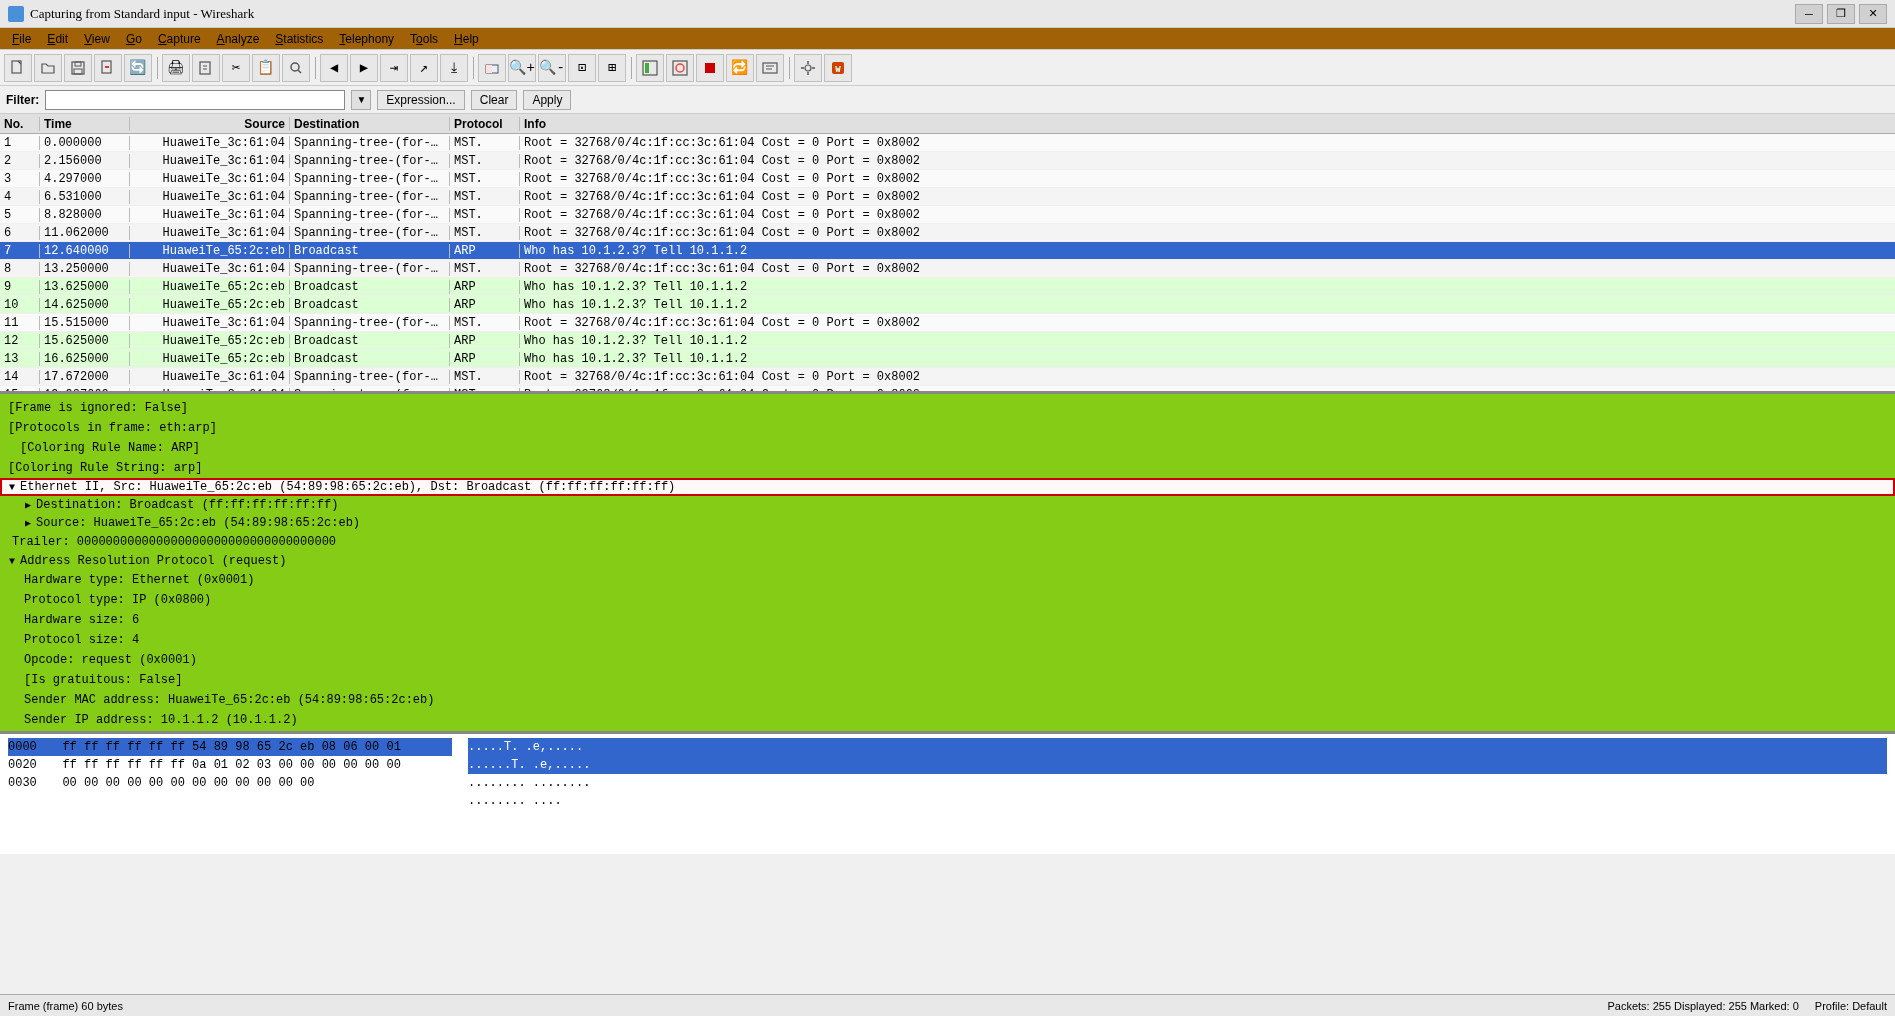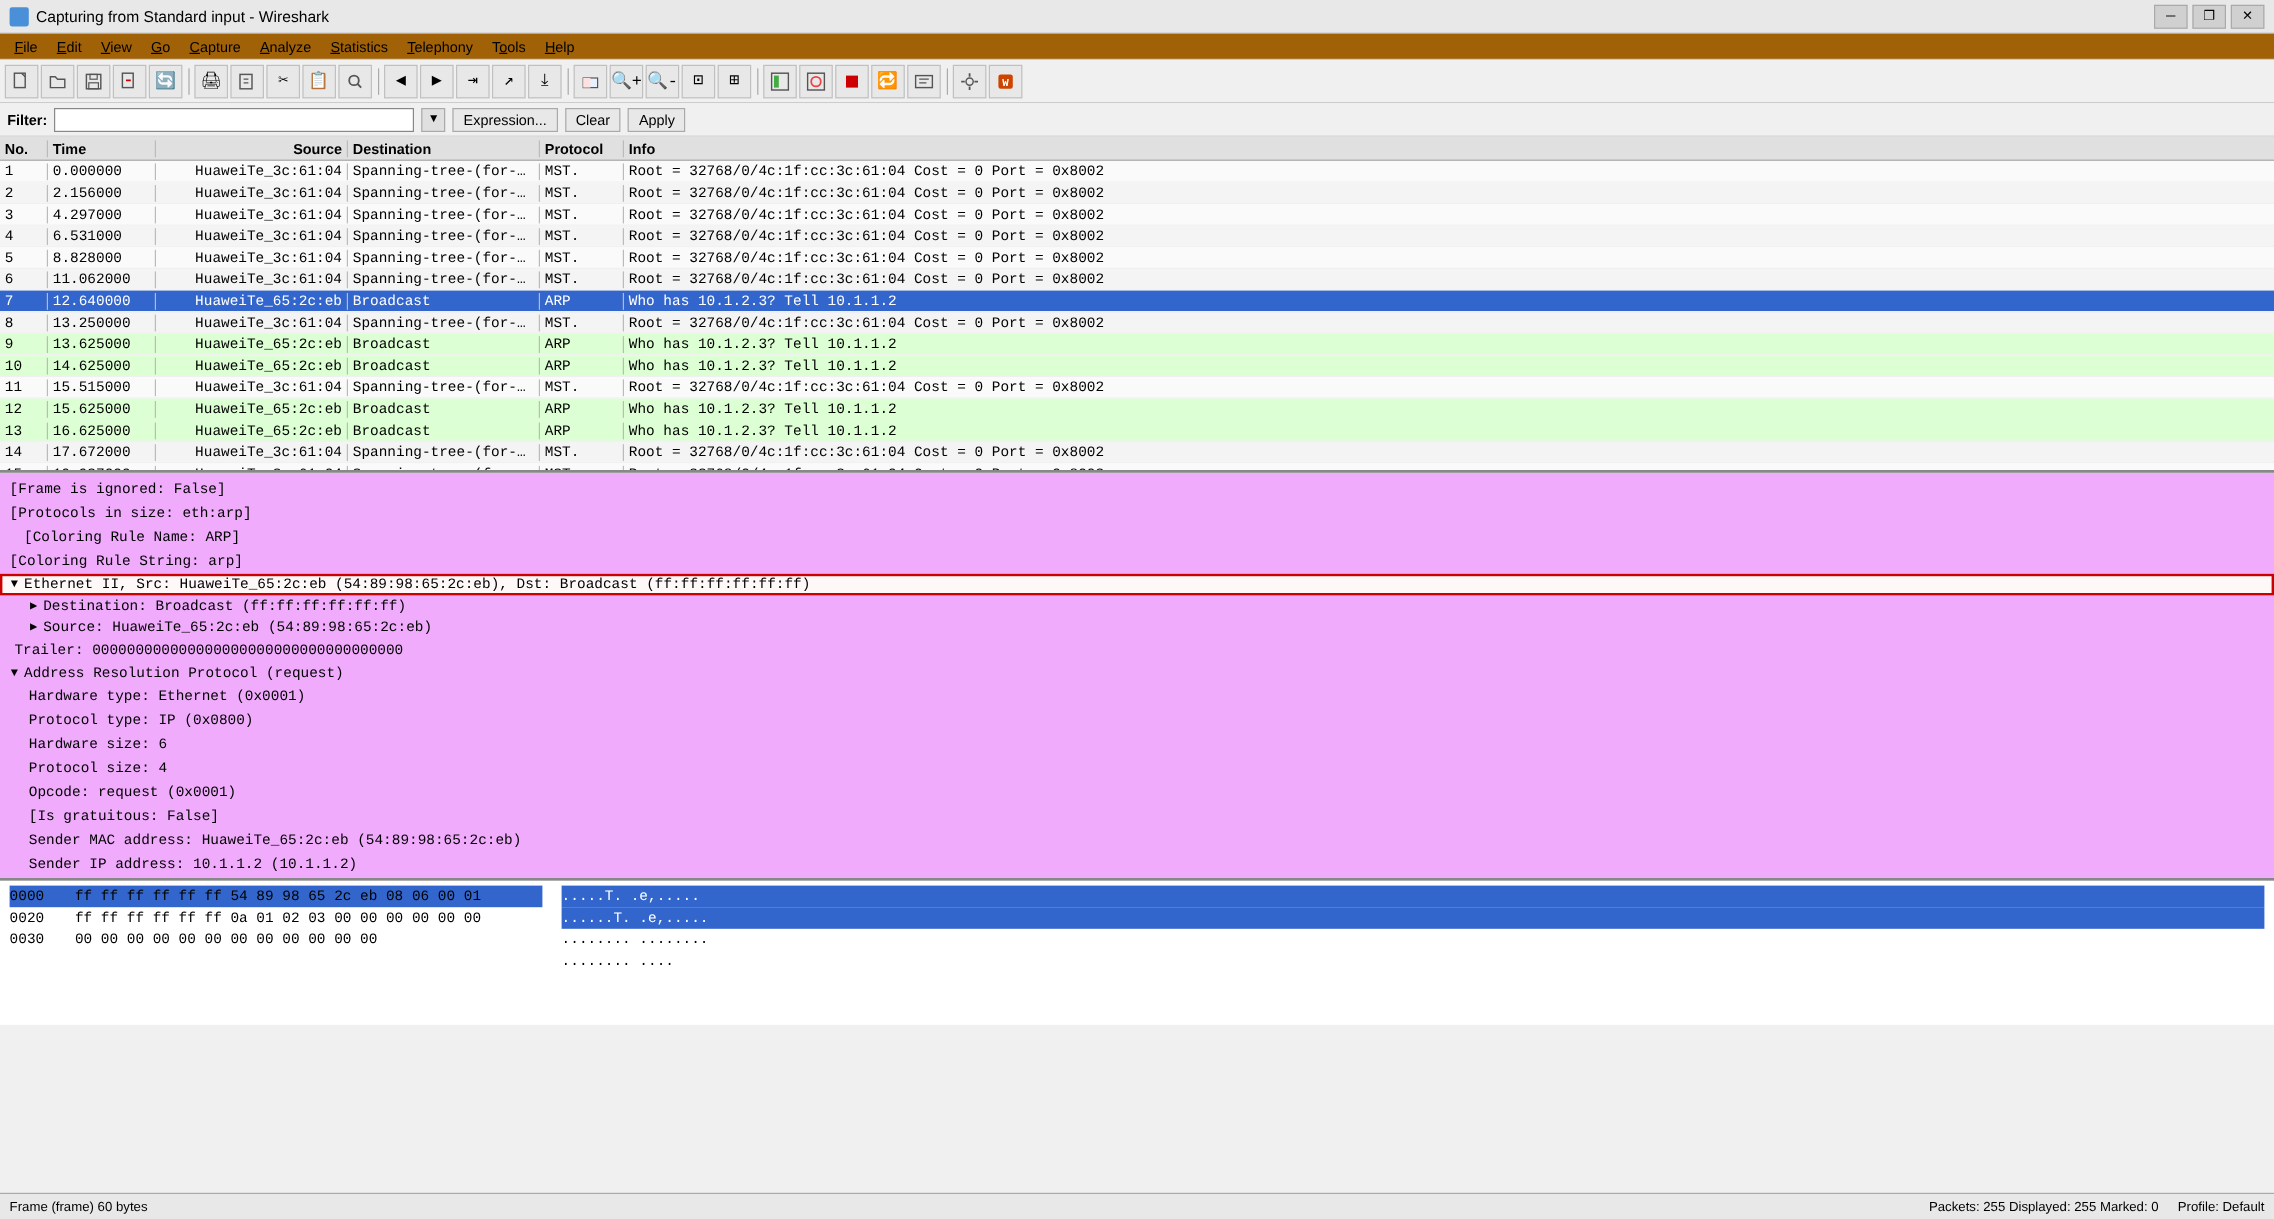--- a/index.html
+++ b/index.html
@@ -14,21 +14,21 @@
     }
 
     
     .title-bar {
       background: #e8e8e8;
       height: 28px;
       display: flex;
       align-items: center;
       padding: 0 8px;
       border-bottom: 1px solid #ccc;
-      font-family: Liberation Sans, sans-serif;
+      font-family: Liberation Serif, serif;
       font-size: 13px;
     }
     .title-bar .title-icon {
       width: 16px;
       height: 16px;
       margin-right: 6px;
       background: #4a90d9;
       border-radius: 2px;
       display: inline-block;
     }
@@ -187,21 +187,21 @@
     }
     
     .packet-row.row-selected {
       background: #3366cc !important;
       color: white !important;
     }
 
     
     .detail-panel {
       height: 340px;
-      background: #f0abfc;
+      background: #84cc16;
       border-bottom: 3px solid #888;
       overflow-y: auto;
       font-family: 'Courier New', monospace;
       font-size: 12px;
       padding: 4px 0;
     }
     .detail-line {
       padding: 2px 8px;
       white-space: nowrap;
       line-height: 16px;
@@ -570,21 +570,21 @@
     <div class="col-dst">Spanning-tree-(for-STP</div>
     <div class="col-proto">MST.</div>
     <div class="col-info">Root = 32768/0/4c:1f:cc:3c:61:04   Cost = 0   Port = 0x8002</div>
   </div>
     </div>
 </div>
 
 <div class="detail-panel" id="detail-panel">
 
 <div class="detail-line" style="padding-left: 8px;">[Frame is ignored: False]</div>
-    <div class="detail-line" style="padding-left: 8px;">[Protocols in size: eth:arp]</div>
+    <div class="detail-line" style="padding-left: 8px;">[Protocols in frame: eth:arp]</div>
     <div class="detail-line" style="padding-left: 20px;">[Coloring Rule Name: ARP]</div>
     <div class="detail-line" style="padding-left: 8px;">[Coloring Rule String: arp]</div>
     <div class="detail-section" style="outline: rgb(204, 0, 0) solid 2px; outline-offset: -2px; background: rgb(255, 248, 248); padding-left: 4px;">
       <span class="expand-icon">▼</span>
       <span>Ethernet II, Src: HuaweiTe_65:2c:eb (54:89:98:65:2c:eb), Dst: Broadcast (ff:ff:ff:ff:ff:ff)</span>
     </div>
     <div class="detail-section" style="padding-left: 20px;">
       <span class="expand-icon">▶</span>
       <span>Destination: Broadcast (ff:ff:ff:ff:ff:ff)</span>
     </div>

